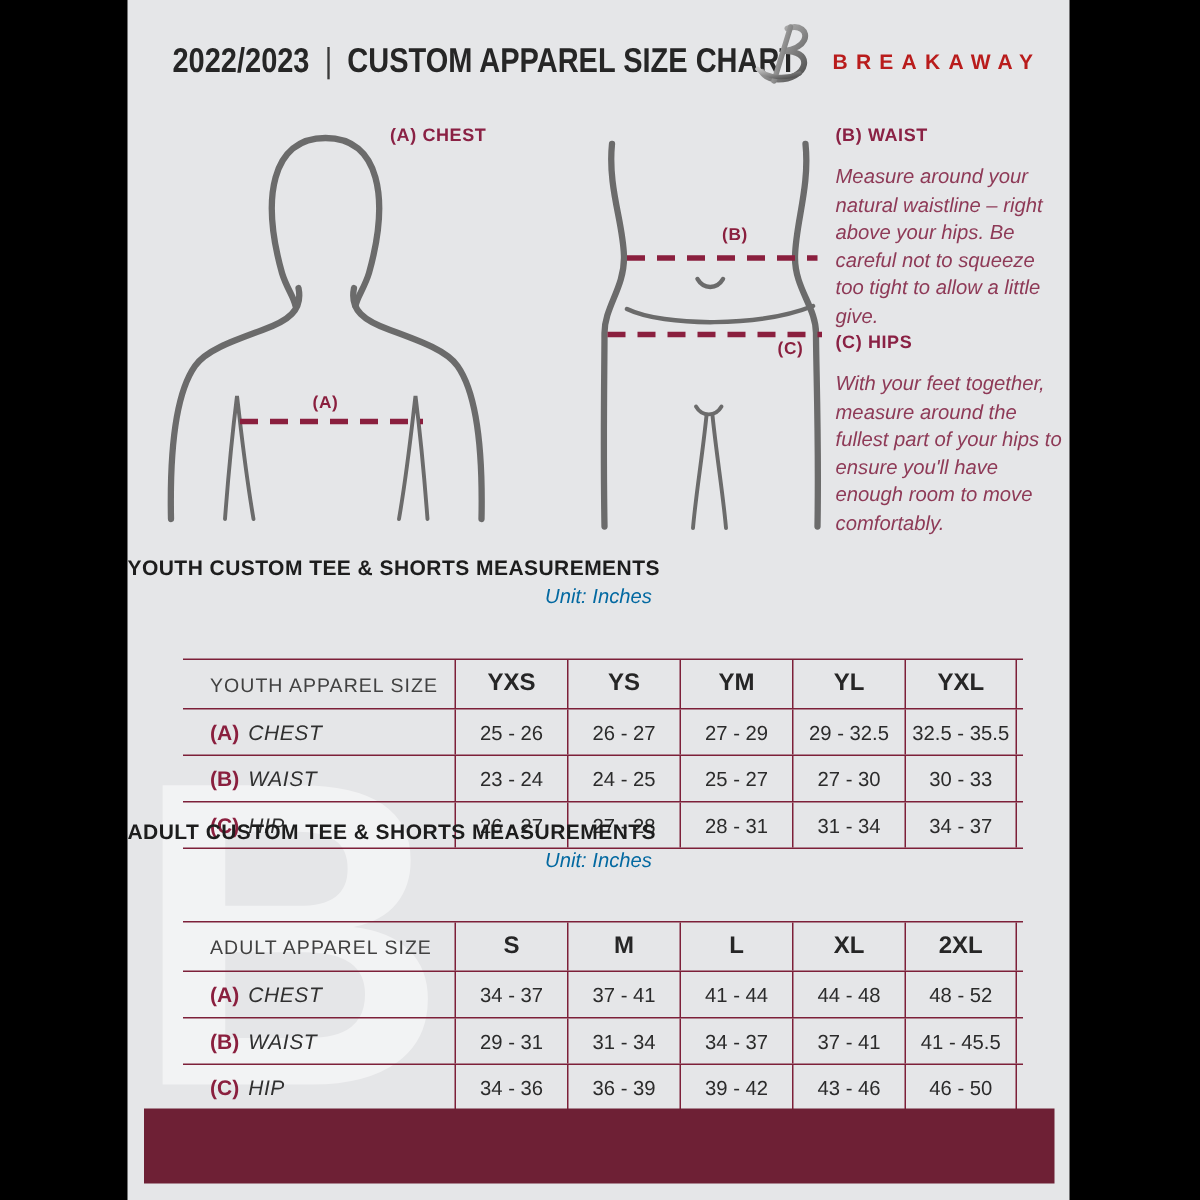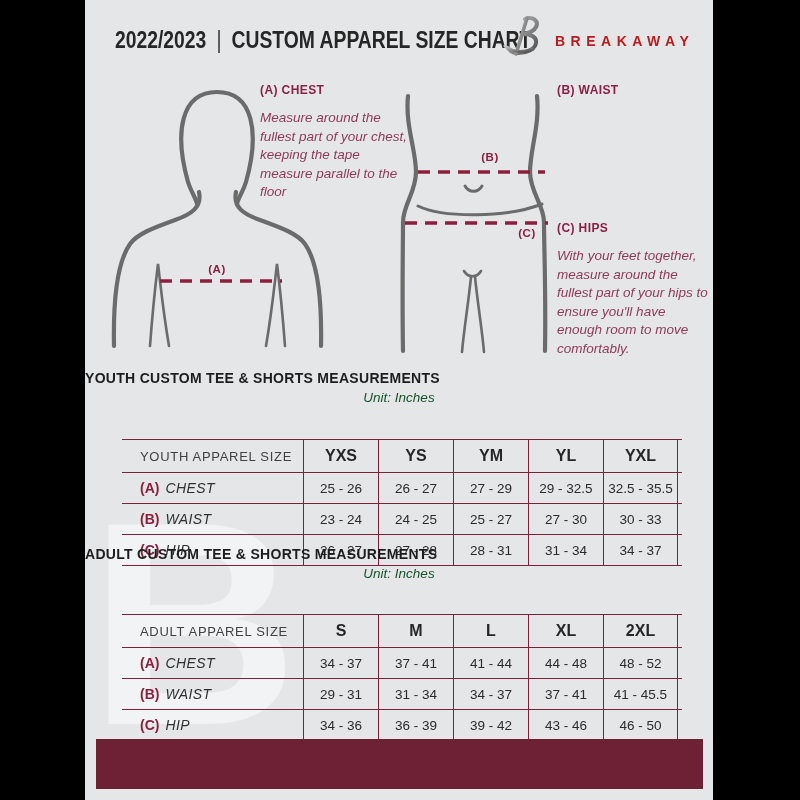--- a/index.html
+++ b/index.html
@@ -24,21 +24,21 @@
   
   .diagram{position:absolute;left:0;top:80px;width:628px;height:285px;}
   .marker{position:absolute;font-weight:700;font-size:11.5px;color:#8a1f3e;
     width:40px;text-align:center;letter-spacing:0.5px;}
   .sec-head{position:absolute;font-weight:700;font-size:12px;color:#8a2144;letter-spacing:0.4px;}
   .sec-body{position:absolute;font-style:italic;font-size:13.5px;line-height:18.5px;color:#8e3a57;}
   
   .tbl-title{position:absolute;left:0;width:628px;text-align:left;
     font-weight:700;font-size:14px;color:#1d1d1d;letter-spacing:0.3px;}
   .tbl-unit{position:absolute;left:0;width:628px;text-align:center;
-    font-style:italic;font-size:13.5px;color:#14532d;}
+    font-style:italic;font-size:13.5px;color:#0369a1;}
   .mtable{position:absolute;left:37px;width:560px;}
   .trow{display:flex;border-bottom:1.5px solid #7d2039;box-sizing:border-box;}
   .trow.first{border-top:1.5px solid #7d2039;margin-top:29px;}
   .hrow{height:34px;}
   .drow{height:31px;}
   .cell{box-sizing:border-box;display:flex;align-items:center;justify-content:center;}
   .lblcell{width:181px;justify-content:flex-start;padding-left:18px;}
   .szcell{width:75px;border-left:1.5px solid #7d2039;}
   .szcell.last{border-right:1.5px solid #7d2039;}
   .hlabel{font-size:13px;letter-spacing:0.7px;color:#414141;}
@@ -102,23 +102,23 @@
         <line x1="333" y1="92" x2="460" y2="92"></line>
         <line x1="320" y1="143" x2="463" y2="143"></line>
       </g>
     </svg>
 
     <div class="marker" style="left:112px;top:263px;">(A)</div>
     <div class="marker" style="left:385px;top:151px;">(B)</div>
     <div class="marker" style="left:422px;top:227px;">(C)</div>
 
     <div class="sec-head" style="left:175px;top:83px;">(A) CHEST</div>
-    <div class="sec-body" style="left:175px;top:109px;width:152px;">Measure around the fullest part of your chest, keeping the tape measure parallel to the floor</div>
 
     <div class="sec-head" style="left:472px;top:83px;">(B) WAIST</div>
+    <div class="sec-body" style="left:472px;top:109px;width:148px;">Measure around your natural waistline – right above your hips. Be careful not to squeeze too tight to allow a little give.</div>
 
     <div class="sec-head" style="left:472px;top:221px;">(C) HIPS</div>
     <div class="sec-body" style="left:472px;top:247px;width:155px;">With your feet together, measure around the fullest part of your hips to ensure you'll have enough room to move comfortably.</div>
 
     <div class="tbl-title" style="top:370px;">YOUTH CUSTOM TEE &amp; SHORTS MEASUREMENTS</div>
     <div class="tbl-unit" style="top:390px;">Unit: Inches</div>
 
     <div class="mtable" style="top:410px;">
       <div class="trow hrow first">
         <div class="cell lblcell hlabel">YOUTH APPAREL SIZE</div>

